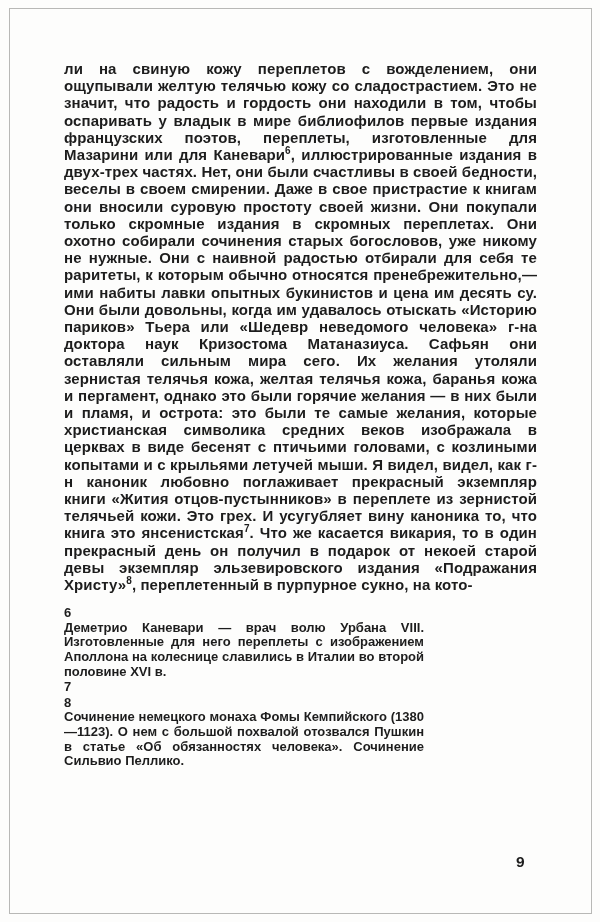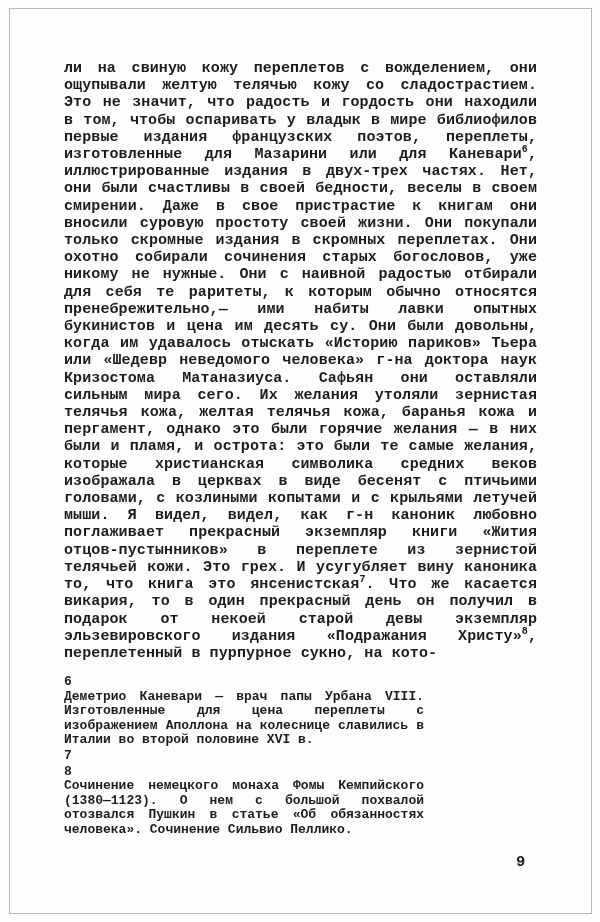--- a/index.html
+++ b/index.html
@@ -2,21 +2,21 @@
 <html><head>
 <meta charset="utf-8">
 <style>
   * { margin: 0; padding: 0; box-sizing: border-box; }
   html, body { background: #ffffff; }
   .page {
     position: relative;
     width: 600px;
     height: 922px;
     background: #fdfdfc;
-    font-family: Liberation Mono, monospace;
+    font-family: Liberation Sans, sans-serif;
     color: #1d1d1d;
     overflow: hidden;
   }
   .page-edge {
     position: absolute;
     left: 9px; top: 8px; right: 8px; bottom: 8px;
     border: 1px solid #b8b8b6;
     pointer-events: none;
   }
   .content {
@@ -63,21 +63,21 @@
   <div class="page-edge"></div>
 
   <div class="content">
 
     <p class="body-text"><span>ли на свиную кожу переплетов с вожделением, они ощупывали желтую телячью кожу со сладострастием. Это не значит, что радость и гордость они находили в том, чтобы оспаривать у владык в мире библиофилов первые издания французских поэтов, переплеты, изготовленные для Мазарини или для Каневари</span><sup>6</sup><span>, иллюстрированные издания в двух-трех частях. Нет, они были счастливы в своей бедности, веселы в своем смирении. Даже в свое пристрастие к книгам они вносили суровую простоту своей жизни. Они покупали только скромные издания в скромных переплетах. Они охотно собирали сочинения старых богословов, уже никому не нужные. Они с наивной радостью отбирали для себя те раритеты, к которым обычно относятся пренебрежительно,— ими набиты лавки опытных букинистов и цена им десять су. Они были довольны, когда им удавалось отыскать «Историю париков» Тьера или «Шедевр неведомого человека» г-на доктора наук Кризостома Матаназиуса. Сафьян они оставляли сильным мира сего. Их желания утоляли зернистая телячья кожа, желтая телячья кожа, баранья кожа и пергамент, однако это были горячие желания — в них были и пламя, и острота: это были те самые желания, которые христианская символика средних веков изображала в церквах в виде бесенят с птичьими головами, с козлиными копытами и с крыльями летучей мыши. Я видел, видел, как г-н каноник любовно поглаживает прекрасный экземпляр книги «Жития отцов-пустынников» в переплете из зернистой телячьей кожи. Это грех. И усугубляет вину каноника то, что книга это янсенистская</span><sup>7</sup><span>. Что же касается викария, то в один прекрасный день он получил в подарок от некоей старой девы экземпляр эльзевировского издания «Подражания Христу»</span><sup>8</sup><span>, переплетенный в пурпурное сукно, на кото-</span></p>
 
     <div class="footnotes">
 
       <div class="footnote">
         <div class="fn-num">6</div>
-        <div class="fn-text">Деметрио Каневари — врач папы Урбана VIII. Изготовленные для цена переплеты с изображением Аполлона на колеснице славились в Италии во второй половине XVI в.</div>
+        <div class="fn-text">Деметрио Каневари — врач волю Урбана VIII. Изготовленные для него переплеты с изображением Аполлона на колеснице славились в Италии во второй половине XVI в.</div>
       </div>
 
       <div class="footnote">
         <div class="fn-num">7</div>
       </div>
 
       <div class="footnote">
         <div class="fn-num">8</div>
         <div class="fn-text">Сочинение немецкого монаха Фомы Кемпийского (1380—1123). О нем с большой похвалой отозвался Пушкин в статье «Об обязанностях человека». Сочинение Сильвио Пеллико.</div>
       </div>

